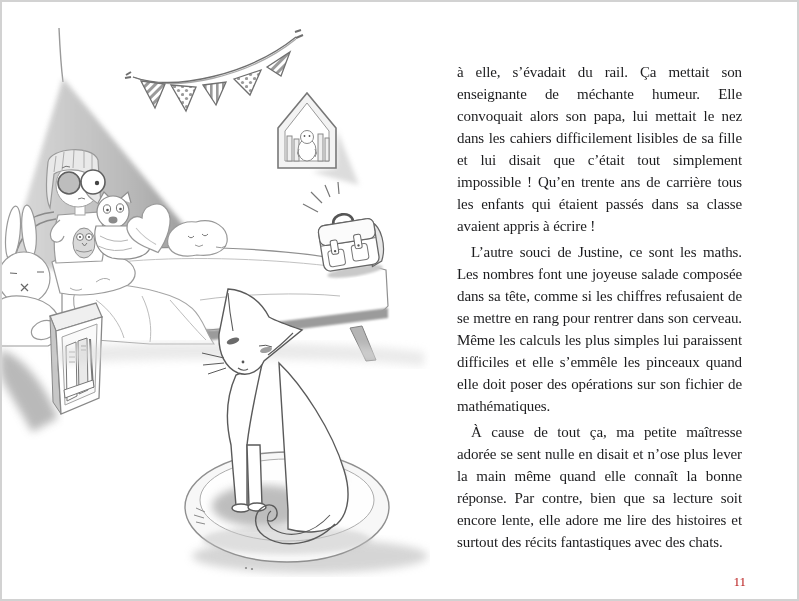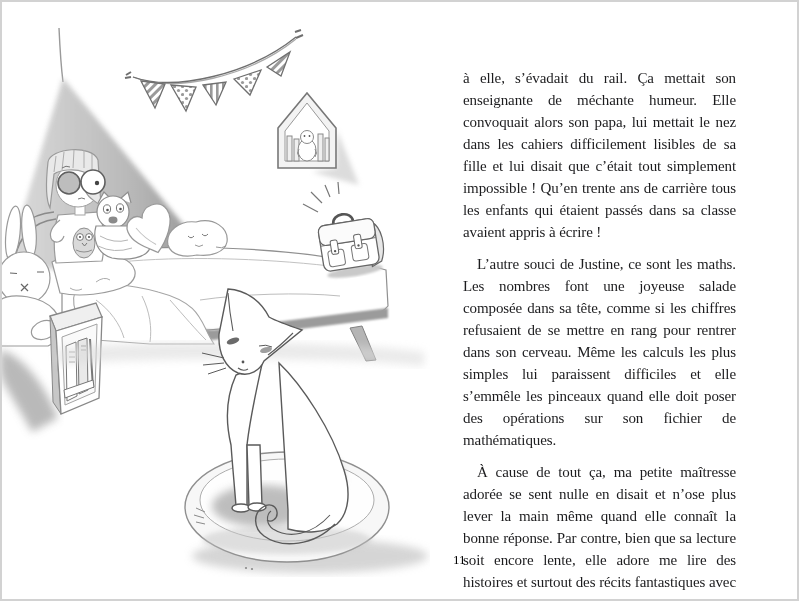--- a/index.html
+++ b/index.html
@@ -7,25 +7,25 @@
     position:relative;width:799px;height:601px;background:#ffffff;
     overflow:hidden;font-family:"Liberation Serif","DejaVu Serif",serif;
   }
   .frame{position:absolute;inset:0;border:2px solid #d2d2d2;pointer-events:none;z-index:10;}
   .illustration{position:absolute;left:0;top:0;width:430px;height:601px;}
   .textcol{
     position:absolute;left:453px;top:57px;width:293px;
     font-size:15px;line-height:22px;color:#1c1c1e;text-align:justify;
     letter-spacing:-0.1px;
   }
-  .textcol p{margin:10px;}
+  .textcol p{margin:4px;}
   .textcol p.indent{text-indent:14px;}
   .pagenum{
-    position:absolute;left:453px;top:552px;width:293px;text-align:left;
-    font-size:13px;color:#000000;font-family:"Liberation Serif","DejaVu Serif",serif;
+    position:absolute;left:453px;top:574px;width:293px;text-align:right;
+    font-size:13px;color:#b91c1c;font-family:"Liberation Serif","DejaVu Serif",serif;
   }
 </style>
 </head>
 <body>
 
 <div class="spread">
 
   <svg class="illustration" viewBox="0 0 430 601" role="img" aria-label="Pencil drawing of a girl's bedroom: a girl with round glasses sits on her bed among plush toys (a cat, a heart pillow, a sleeping plush and a bunny), a pennant garland hangs on the wall next to a house-shaped shelf holding books and a little bird, a school satchel rests on the bed, and a slender cat sits on a round floor cushion.">
     <defs>
       <linearGradient id="wallShade" x1="0" y1="0" x2="1" y2="0">

